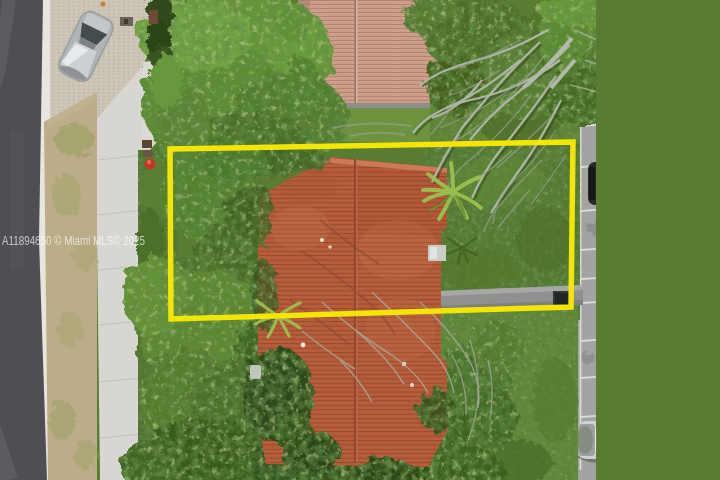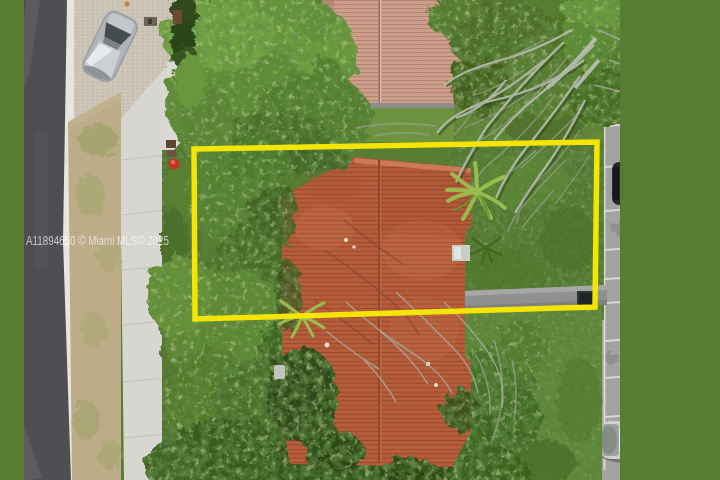--- a/index.html
+++ b/index.html
@@ -1,16 +1,16 @@
 <!DOCTYPE html>
 <html><head>
 <meta charset="utf-8">
 <style>
   html,body{margin:0;padding:0;background:#587c31;}
-  .wrap{position:relative;width:596px;height:480px;overflow:hidden;font-family:"Liberation Sans", sans-serif;padding-left:24px;}
+  .wrap{position:relative;width:596px;height:480px;overflow:hidden;font-family:"Liberation Sans", sans-serif;}
   svg{display:block;}
 </style>
 </head>
 <body>
 <div class="wrap">
 <svg width="720" height="480" viewBox="0 0 720 480">
 <defs>
   <filter id="leaf" x="-20%" y="-20%" width="140%" height="140%">
     <feTurbulence type="fractalNoise" baseFrequency="0.09" numOctaves="3" seed="7" result="n"></feTurbulence>
     <feDisplacementMap in="SourceGraphic" in2="n" scale="16"></feDisplacementMap>

